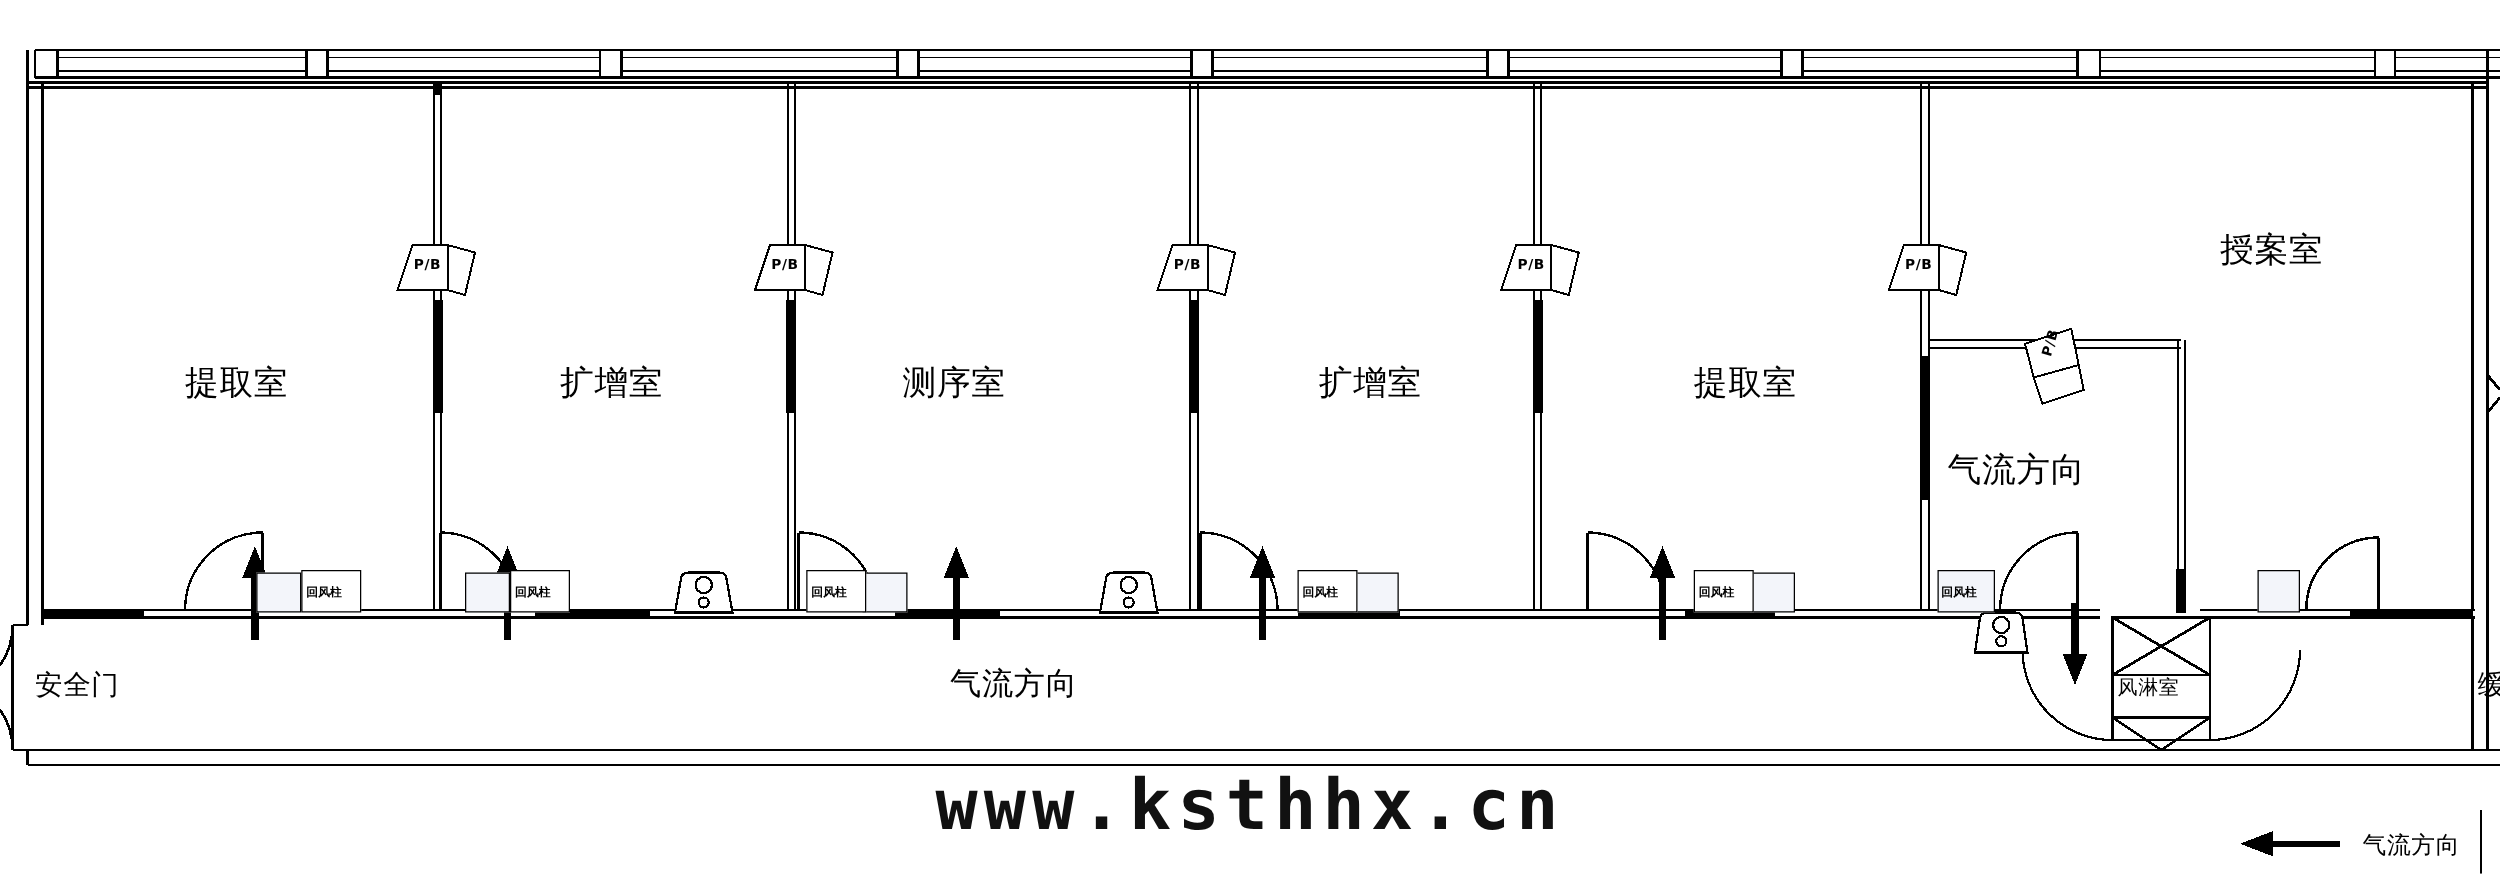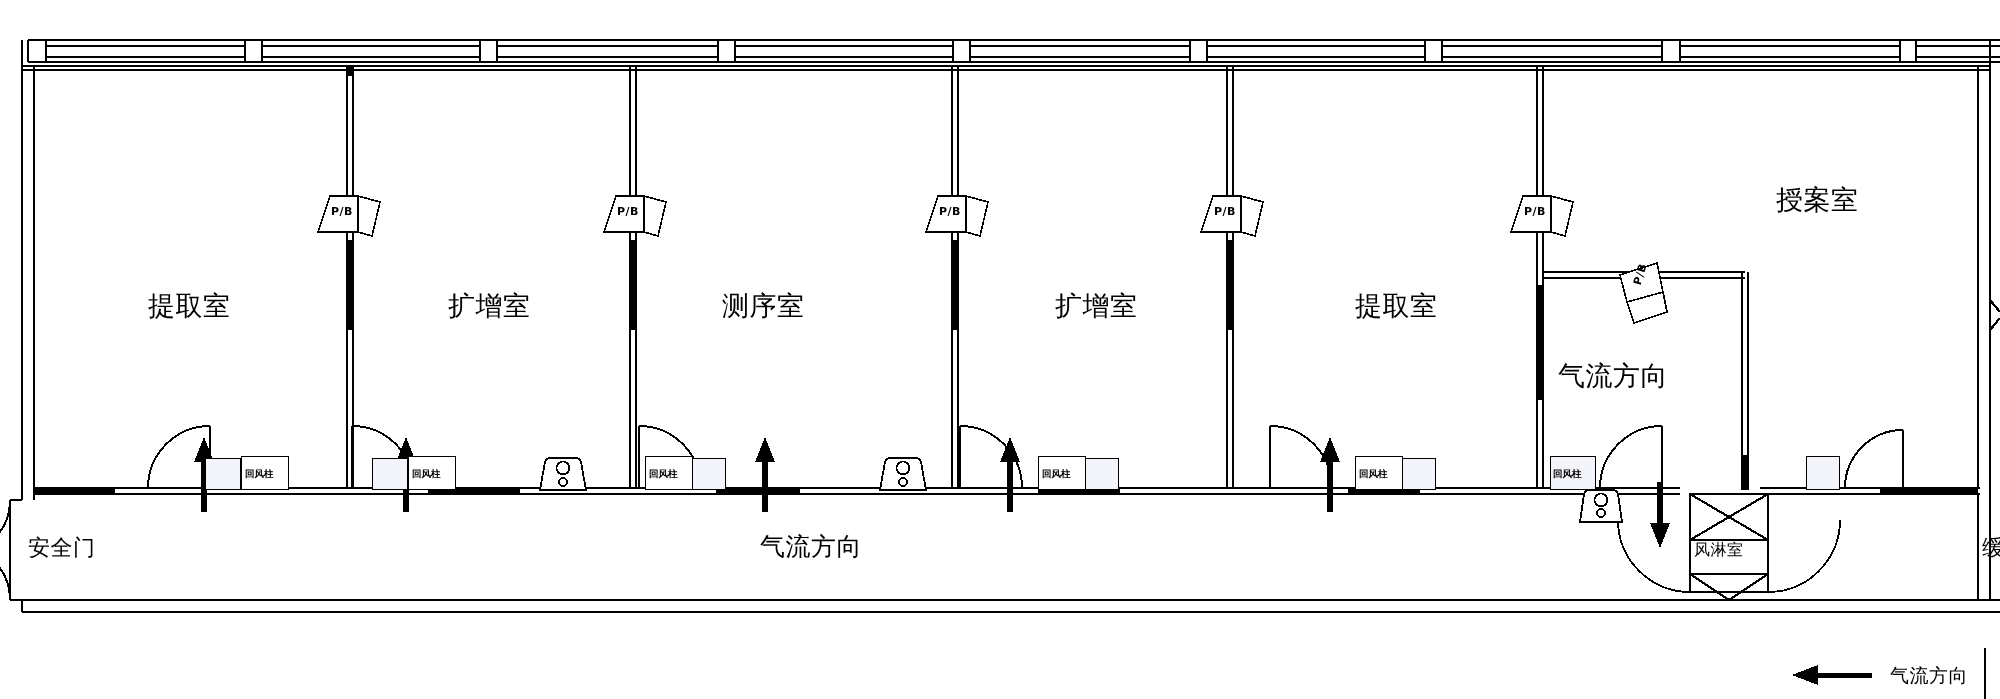--- a/index.html
+++ b/index.html
@@ -350,14 +350,15 @@
   <span class="lbl room-label" style="left:1776px;top:182px;">授案室</span>
   <span class="lbl room-label" style="left:1558px;top:358px;">气流方向</span>
 
   <span class="lbl door-label" style="left:28px;top:533px;">安全门</span>
   <span class="lbl corridor-label" style="left:760px;top:530px;">气流方向</span>
   <span class="lbl" style="left:1694px;top:540px;font-size:16px;font-family:'DejaVu Sans','Liberation Sans',sans-serif;">风淋室</span>
   <span class="lbl door-label" style="left:1982px;top:533px;">缓冲</span>
 
   <span class="lbl legend-label" style="left:1890px;top:663px;">气流方向</span>
 
+  <div class="watermark">www.ksthhx.cn</div>
 
 </div>
 
 </body></html>

